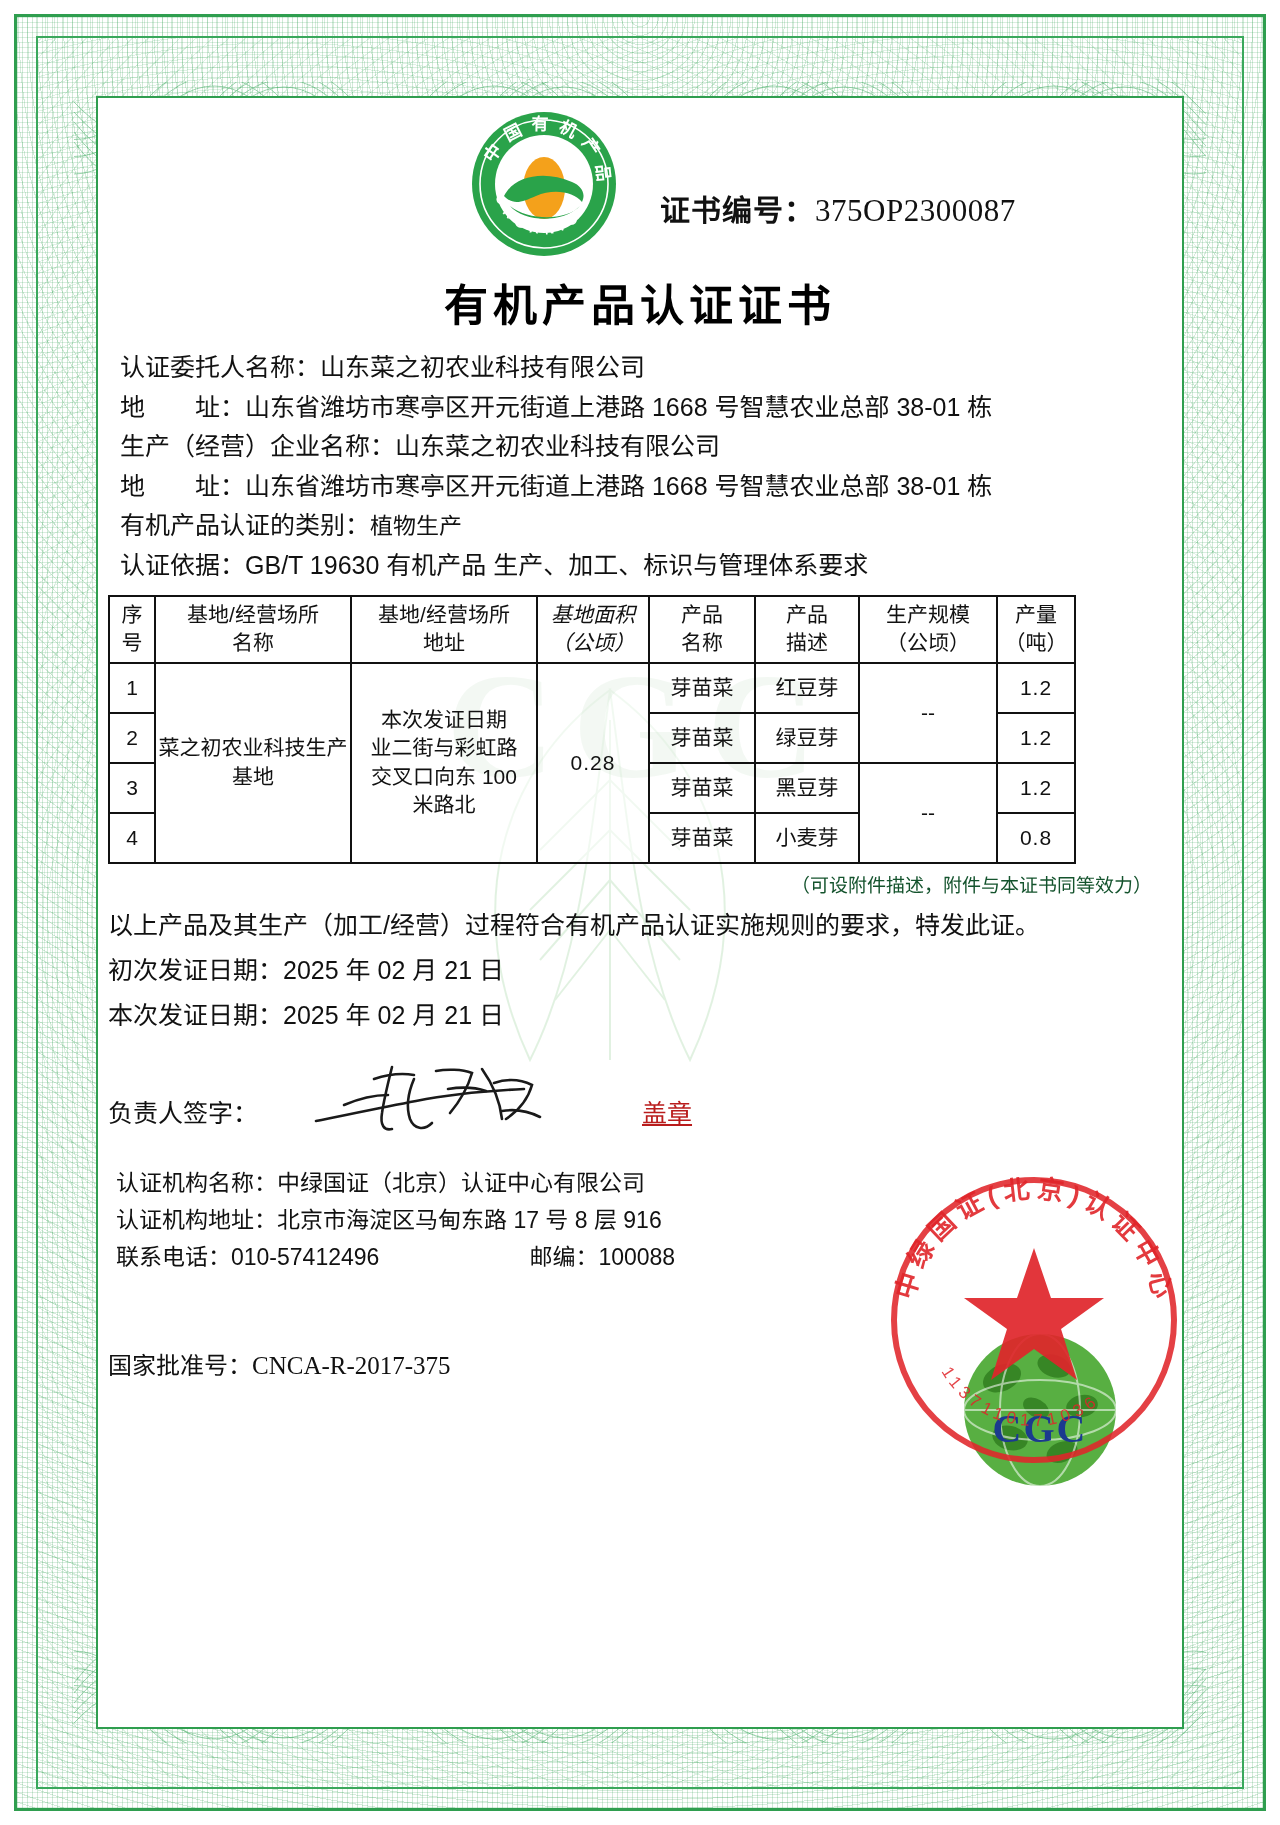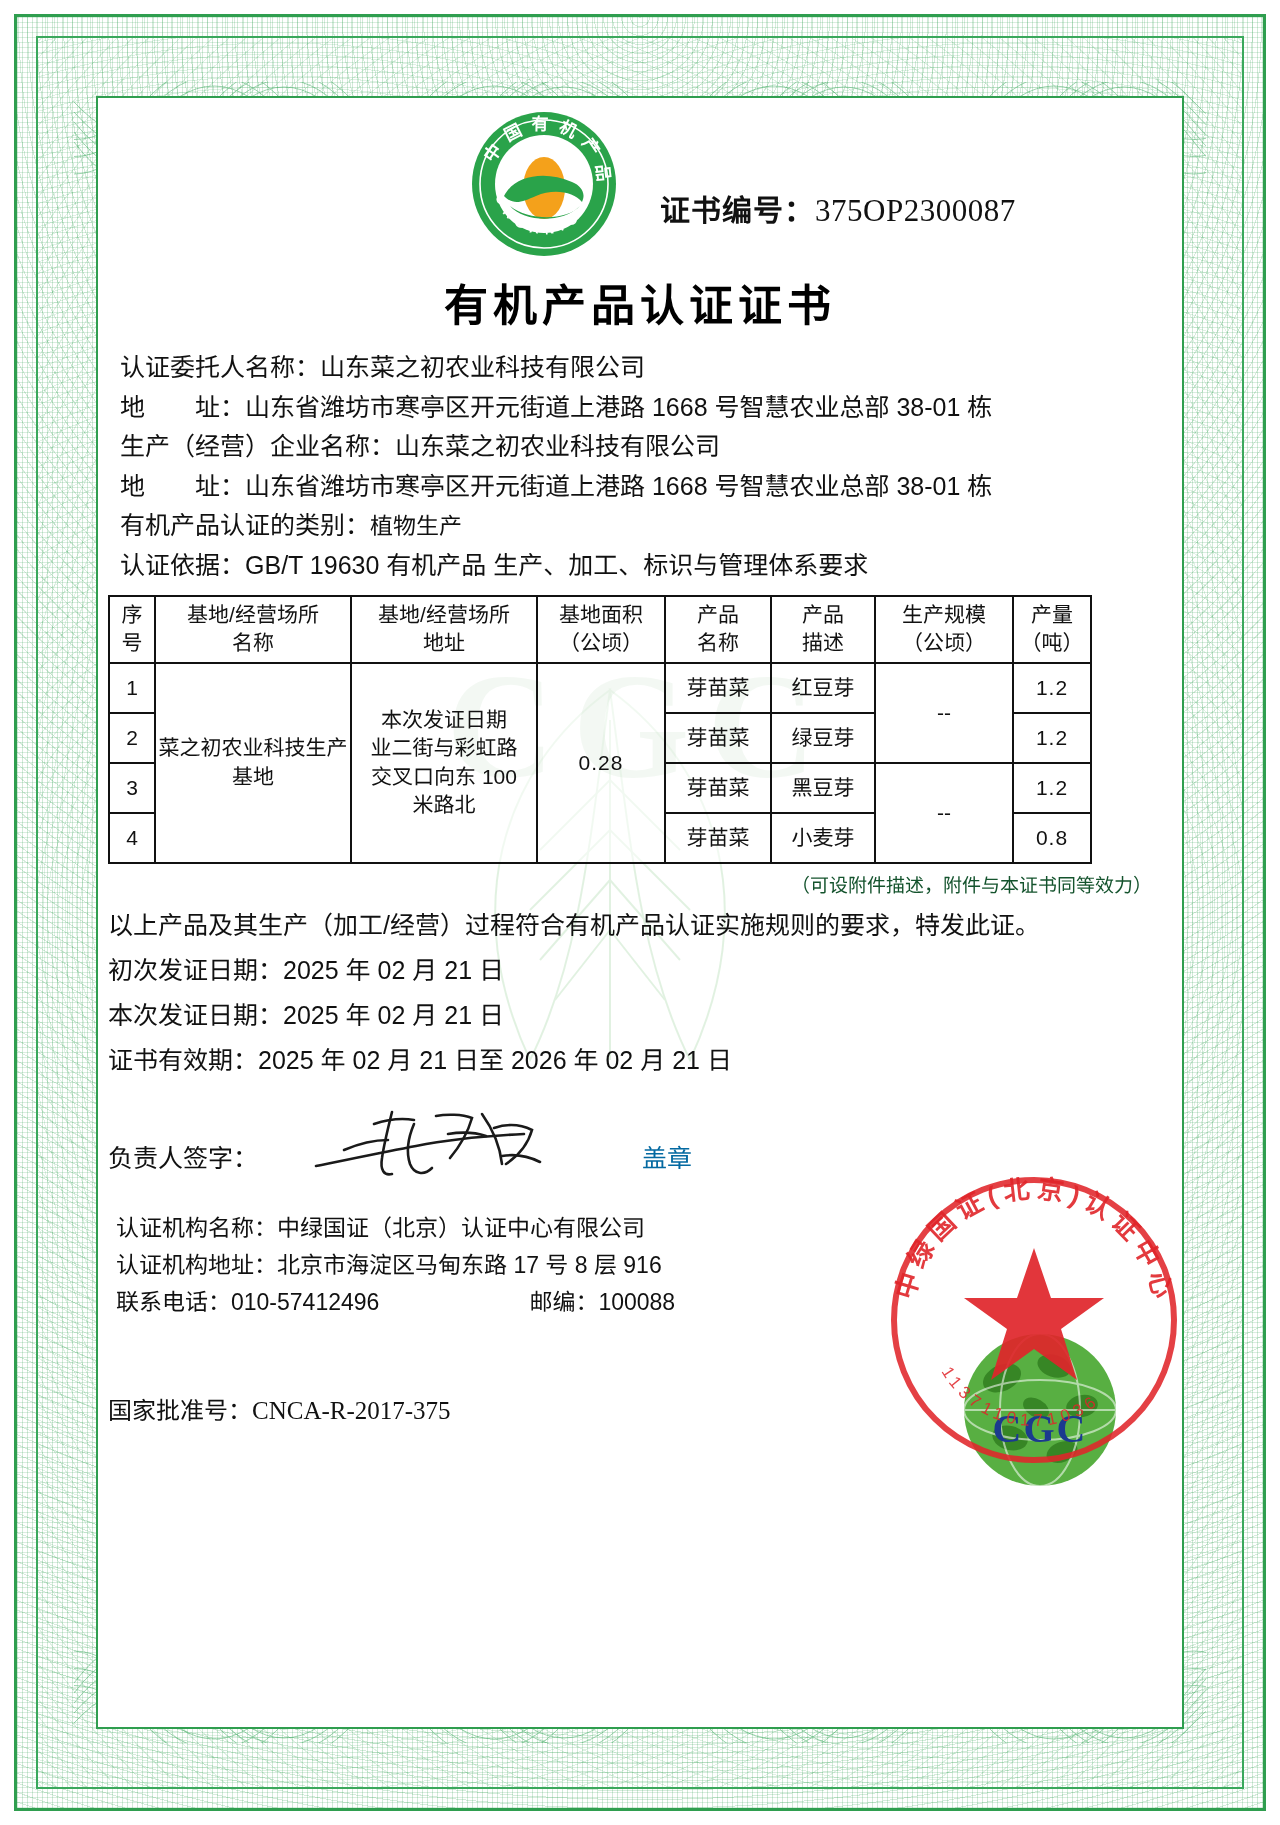--- a/index.html
+++ b/index.html
@@ -177,21 +177,21 @@
     padding: 4px 2px;
     font-family: "Liberation Sans", sans-serif;
     line-height: 1.35;
     background: rgba(255,255,255,0.55);
   }
   .scope-table th { font-weight: normal; height: 66px; }
   .scope-table td { height: 50px; }
   .col-idx   { width: 46px; }
   .col-name  { width: 196px; }
   .col-addr  { width: 186px; }
-  .col-area  { width: 128px; }
+  .col-area  { width: 112px; font-style: italic; }
   .col-pname { width: 106px; }
   .col-pdesc { width: 104px; }
   .col-scale { width: 138px; }
   .col-yield { width: 78px; }
   .cell-merge-name { font-size: 21px; line-height: 1.5; }
   .cell-merge-addr { font-size: 21px; line-height: 1.45; }
   .cell-area-val { font-family: "Liberation Sans", sans-serif; font-size: 22px; letter-spacing: 1px; }
   .cell-dash { font-size: 22px; letter-spacing: 0px; }
   .cell-num { font-family: "Liberation Sans", sans-serif; font-size: 22px; letter-spacing: 1px; }
 
@@ -235,22 +235,23 @@
     white-space: nowrap;
   }
   .sig-mark {
     position: absolute;
     left: 196px; top: 8px;
     width: 270px; height: 100px;
   }
   .seal-label {
     position: absolute;
     left: 542px; top: 52px;
-    font-size: 25px; color: #0369a1;
-    white-space: nowrap;
+    font-size: 25px; color: #b91c1c;
+    white-space: nowrap;
+    text-decoration: underline;
   }
 
   
   .red-seal {
     position: absolute;
     right: 96px; top: 1170px;
     width: 300px; height: 300px;
     z-index: 8;
     pointer-events: none;
   }
@@ -462,23 +463,20 @@
     <div class="table-note">（可设附件描述，附件与本证书同等效力）</div>
 
     <div class="statement">以上产品及其生产（加工/经营）过程符合有机产品认证实施规则的要求，特发此证。</div>
 
     <div class="date-line">
       <span>初次发证日期：</span><span>2025 年 02 月 21 日</span>
     </div>
     <div class="date-line">
       <span>本次发证日期：</span><span>2025 年 02 月 21 日</span>
     </div>
-    <div class="date-line">
-      <span>证书有效期：</span><span>2025 年 02 月 21 日至 2026 年 02 月 21 日</span>
-    </div>
 
     <div class="sig-row">
       <div class="sig-label">负责人签字：</div>
       <svg class="sig-mark" viewBox="0 0 270 100" xmlns="http://www.w3.org/2000/svg">
         <g fill="none" stroke="#1a1a1a" stroke-width="2.6" stroke-linecap="round">
           <path d="M20,72 C50,66 88,58 120,52 C150,46 186,42 228,40"></path>
           <path d="M96,18 C92,34 88,50 86,64 C84,76 88,82 96,80"></path>
           <path d="M78,30 C90,26 106,24 118,26"></path>
           <path d="M118,30 C112,44 110,58 114,70 C118,80 128,82 136,74"></path>
           <path d="M140,22 C150,20 166,20 176,24 C172,38 164,52 154,64"></path>

